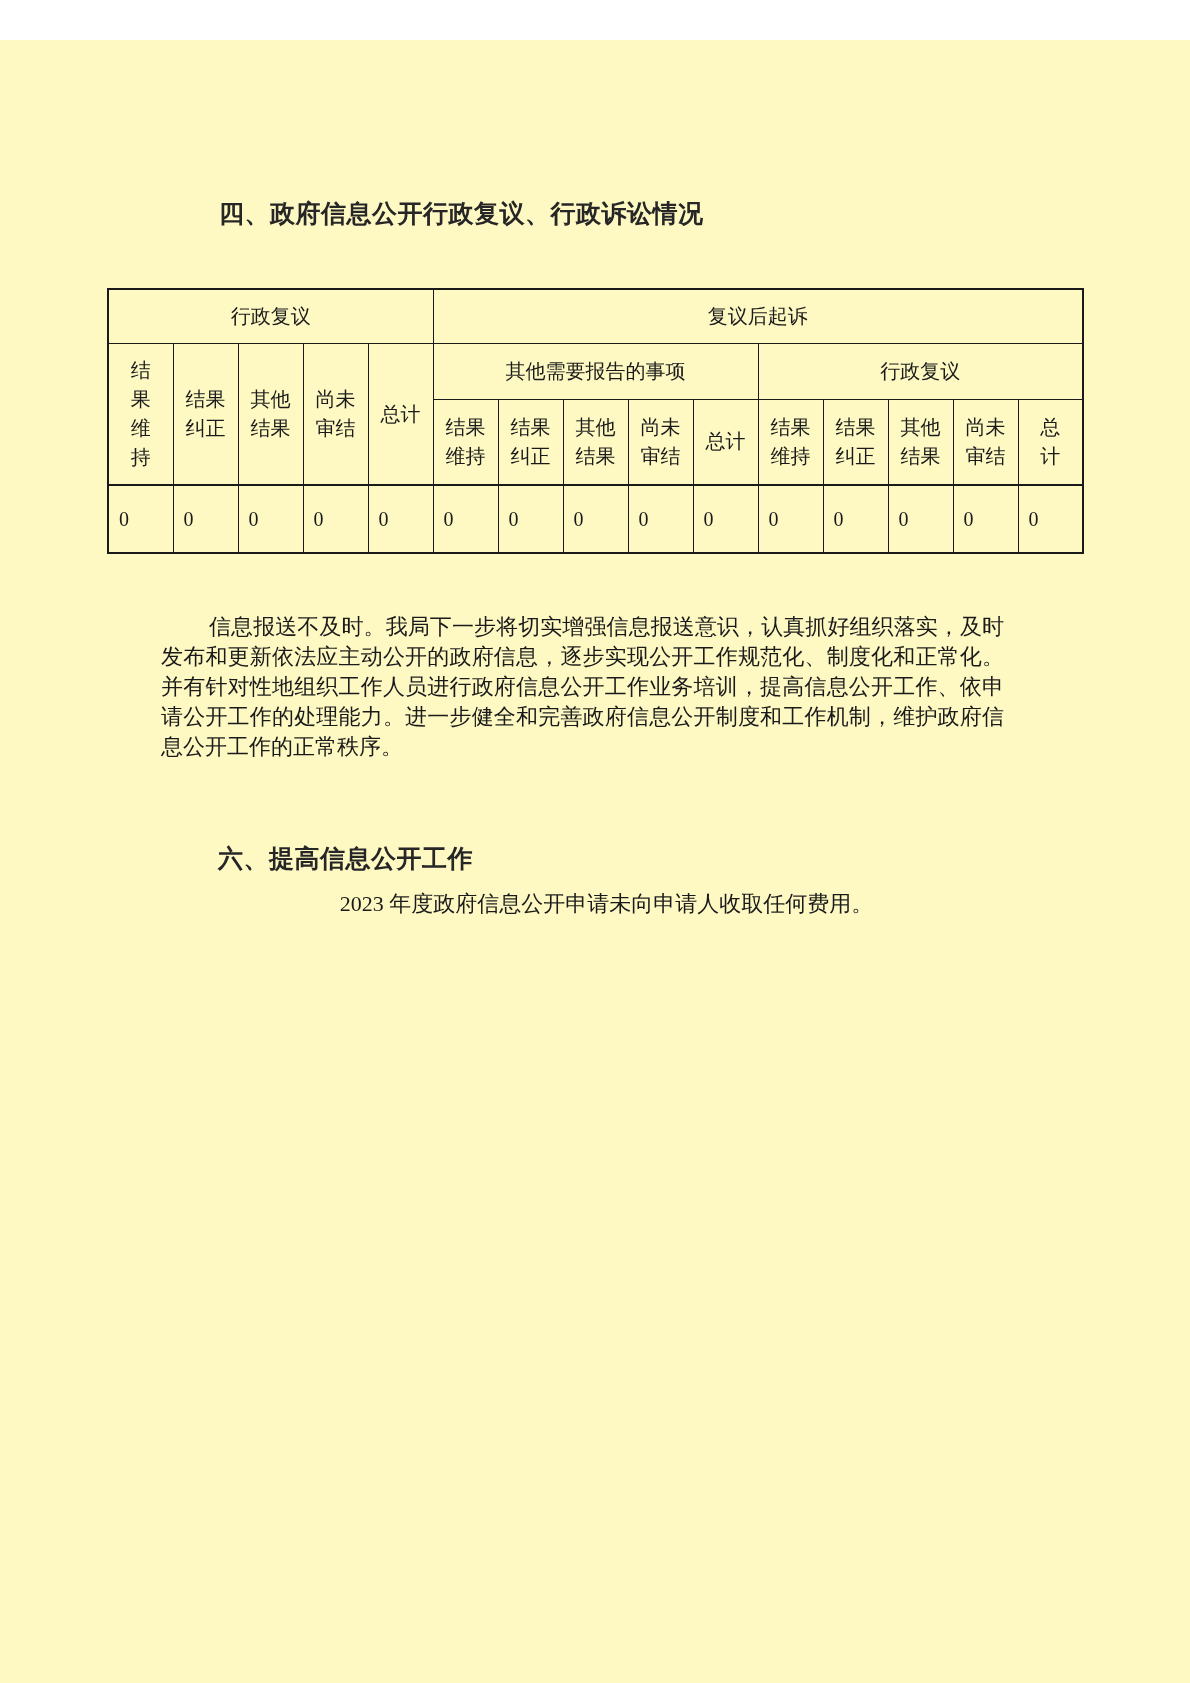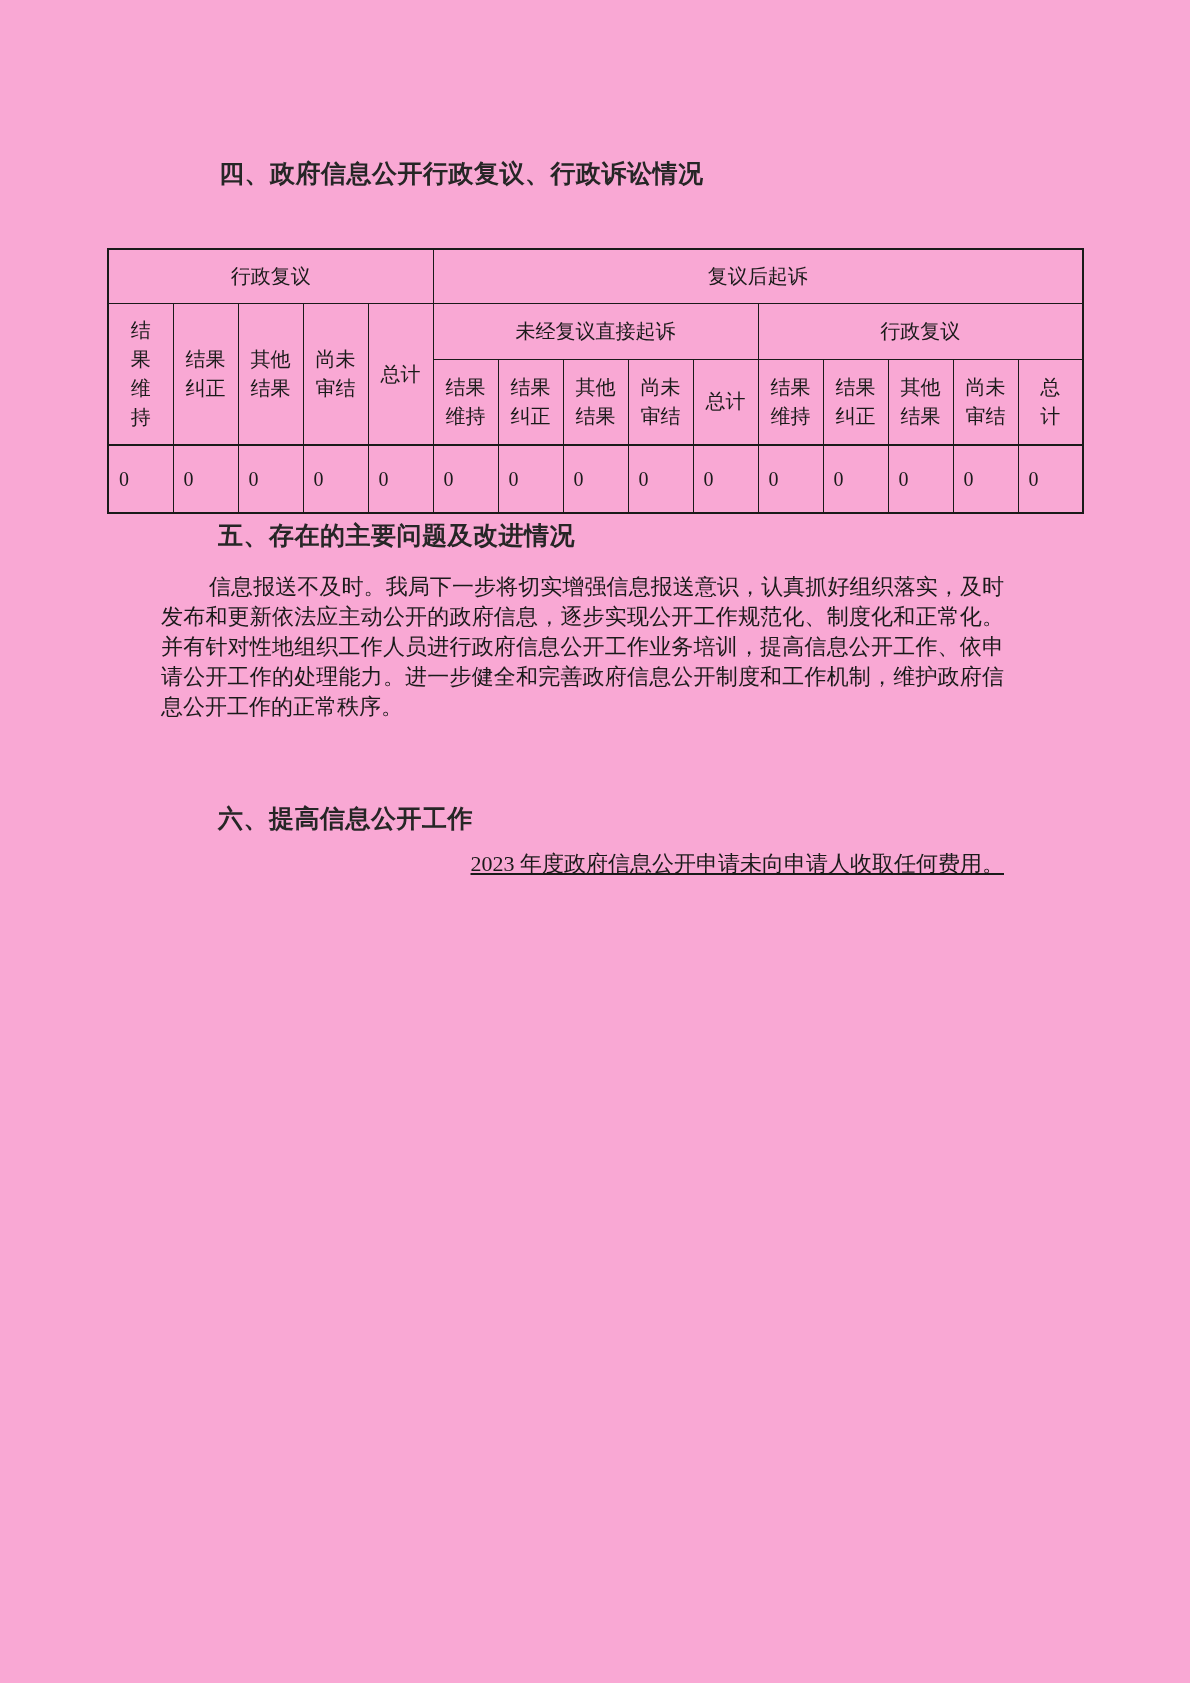--- a/index.html
+++ b/index.html
@@ -11,21 +11,22 @@
     width: 1190px;
     height: 1683px;
     position: relative;
     font-family: "Liberation Serif", serif;
     color: #1a1a1a;
     overflow: hidden;
   }
   .page {
     position: absolute;
     inset: 0;
-    background: #f9a8d4;
+    background: #fef9c3;
+    margin-top: 40px;
   }
   .sec-heading {
     position: absolute;
     font-size: 25px;
     font-weight: bold;
     color: #262626;
     line-height: 32px;
     white-space: nowrap;
     letter-spacing: 0.5px;
   }
@@ -72,21 +73,21 @@
     position: absolute;
     left: 161px;
     width: 843px;
     font-size: 22px;
     line-height: 30px;
     text-align: justify;
     text-indent: 48px;
     color: #1a1a1a;
   }
   #paragraph5 { top: 572px; }
-  #paragraph6 { top: 849px; text-align: right; text-decoration: underline; }
+  #paragraph6 { top: 849px; text-align: center; }
 </style>
 </head>
 <body>
 
 <div class="page">
 
   <div id="heading4" class="sec-heading">四、政府信息公开行政复议、行政诉讼情况</div>
 
   <table class="gov-table">
     <colgroup>
@@ -114,21 +115,21 @@
       <tr class="row-sub">
         <th rowspan="2">结果
 维持</th>
         <th rowspan="2">结果
 纠正</th>
         <th rowspan="2">其他
 结果</th>
         <th rowspan="2">尚未
 审结</th>
         <th rowspan="2">总计</th>
-        <th colspan="5">未经复议直接起诉</th>
+        <th colspan="5">其他需要报告的事项</th>
         <th colspan="5">行政复议</th>
       </tr>
       <tr class="row-cols">
         <th>结果
 维持</th>
         <th>结果
 纠正</th>
         <th>其他
 结果</th>
         <th>尚未
@@ -157,19 +158,18 @@
         <td>0</td>
         <td>0</td>
         <td>0</td>
         <td>0</td>
         <td>0</td>
         <td>0</td>
       </tr>
     </tbody>
   </table>
 
-  <div id="heading5" class="sec-heading">五、存在的主要问题及改进情况</div>
   <div id="paragraph5" class="body-paragraph">信息报送不及时。我局下一步将切实增强信息报送意识，认真抓好组织落实，及时发布和更新依法应主动公开的政府信息，逐步实现公开工作规范化、制度化和正常化。并有针对性地组织工作人员进行政府信息公开工作业务培训，提高信息公开工作、依申请公开工作的处理能力。进一步健全和完善政府信息公开制度和工作机制，维护政府信息公开工作的正常秩序。</div>
 
   <div id="heading6" class="sec-heading">六、提高信息公开工作</div>
   <div id="paragraph6" class="body-paragraph">2023 年度政府信息公开申请未向申请人收取任何费用。</div>
 
 </div>
 
 </body></html>

